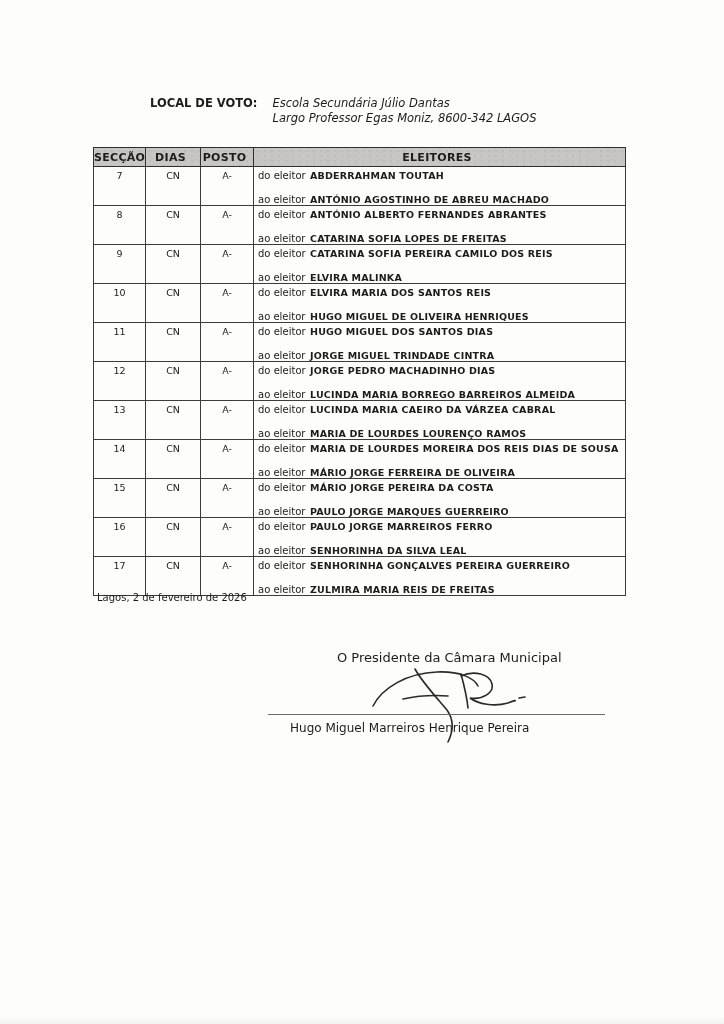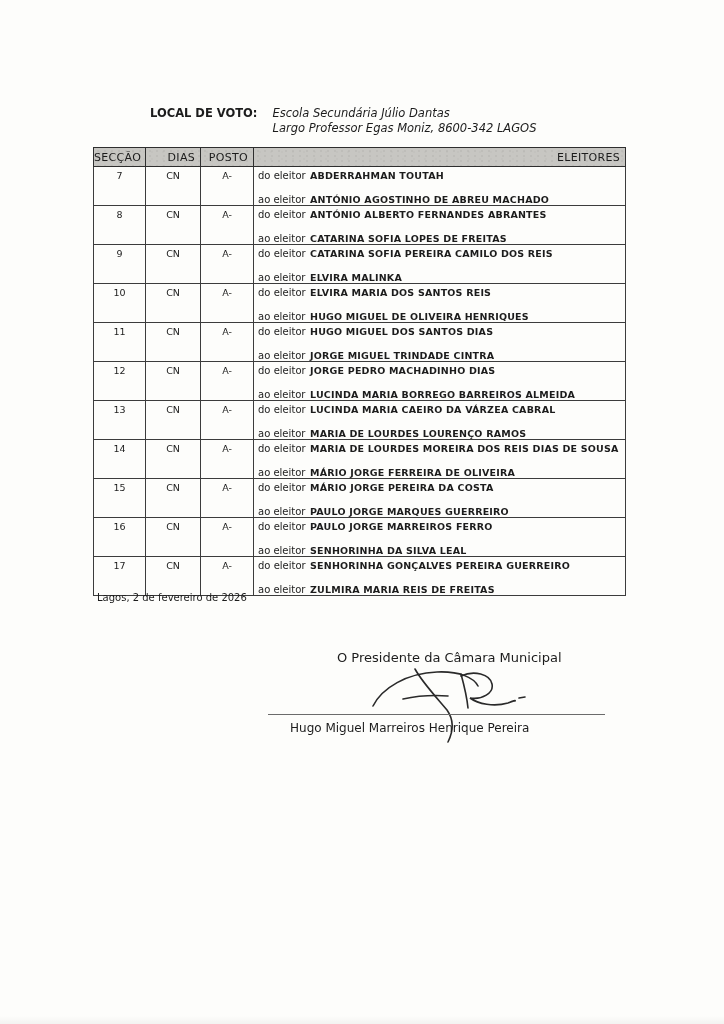--- a/index.html
+++ b/index.html
@@ -7,39 +7,39 @@
     position:relative;
     width:724px; height:1024px;
     margin:0 auto;
     background:var(--page-bg,#fdfdfb);
     font-family:"DejaVu Sans","Liberation Sans",sans-serif;
     color:var(--text,#1c1c1c);
     overflow:hidden;
   }
 
   
-  .local-block { position:absolute; left:150px; top:106px; display:flex; }
+  .local-block { position:absolute; left:150px; top:96px; display:flex; }
   .local-label { font-weight:bold; font-size:11.5px; line-height:15px; white-space:nowrap; }
   .local-value { margin-left:15px; font-style:italic; font-size:11.5px; line-height:15px; }
   .local-value div { white-space:nowrap; }
 
   
   .tbl-wrap { position:absolute; left:93px; top:147px; }
   table { border-collapse:collapse; table-layout:fixed; width:532px; }
   col.c1 { width:52px; } col.c2 { width:55px; } col.c3 { width:53px; } col.c4 { width:372px; }
   th {
     background-color:var(--header-bg,#c7c6c2);
     background-image:
       radial-gradient(#a3a29e 12%, transparent 14%),
       radial-gradient(#b6b5b1 10%, transparent 12%);
     background-size:7px 5px, 11px 7px;
     border:1.5px solid #2e2e2e;
-    font-size:11px; font-weight:normal;
+    font-size:11px; font-weight:bold;
     padding:3px 5px 2px 0;
-    text-align:right;
+    text-align:center;
     letter-spacing:.3px;
   }
   td {
     border:1px solid #3c3c3c;
     vertical-align:top;
     height:32px;
     font-size:9.5px;
     padding:0;
   }
   td.c-sec, td.c-tipo, td.c-posto { text-align:center; padding-top:3px; }

